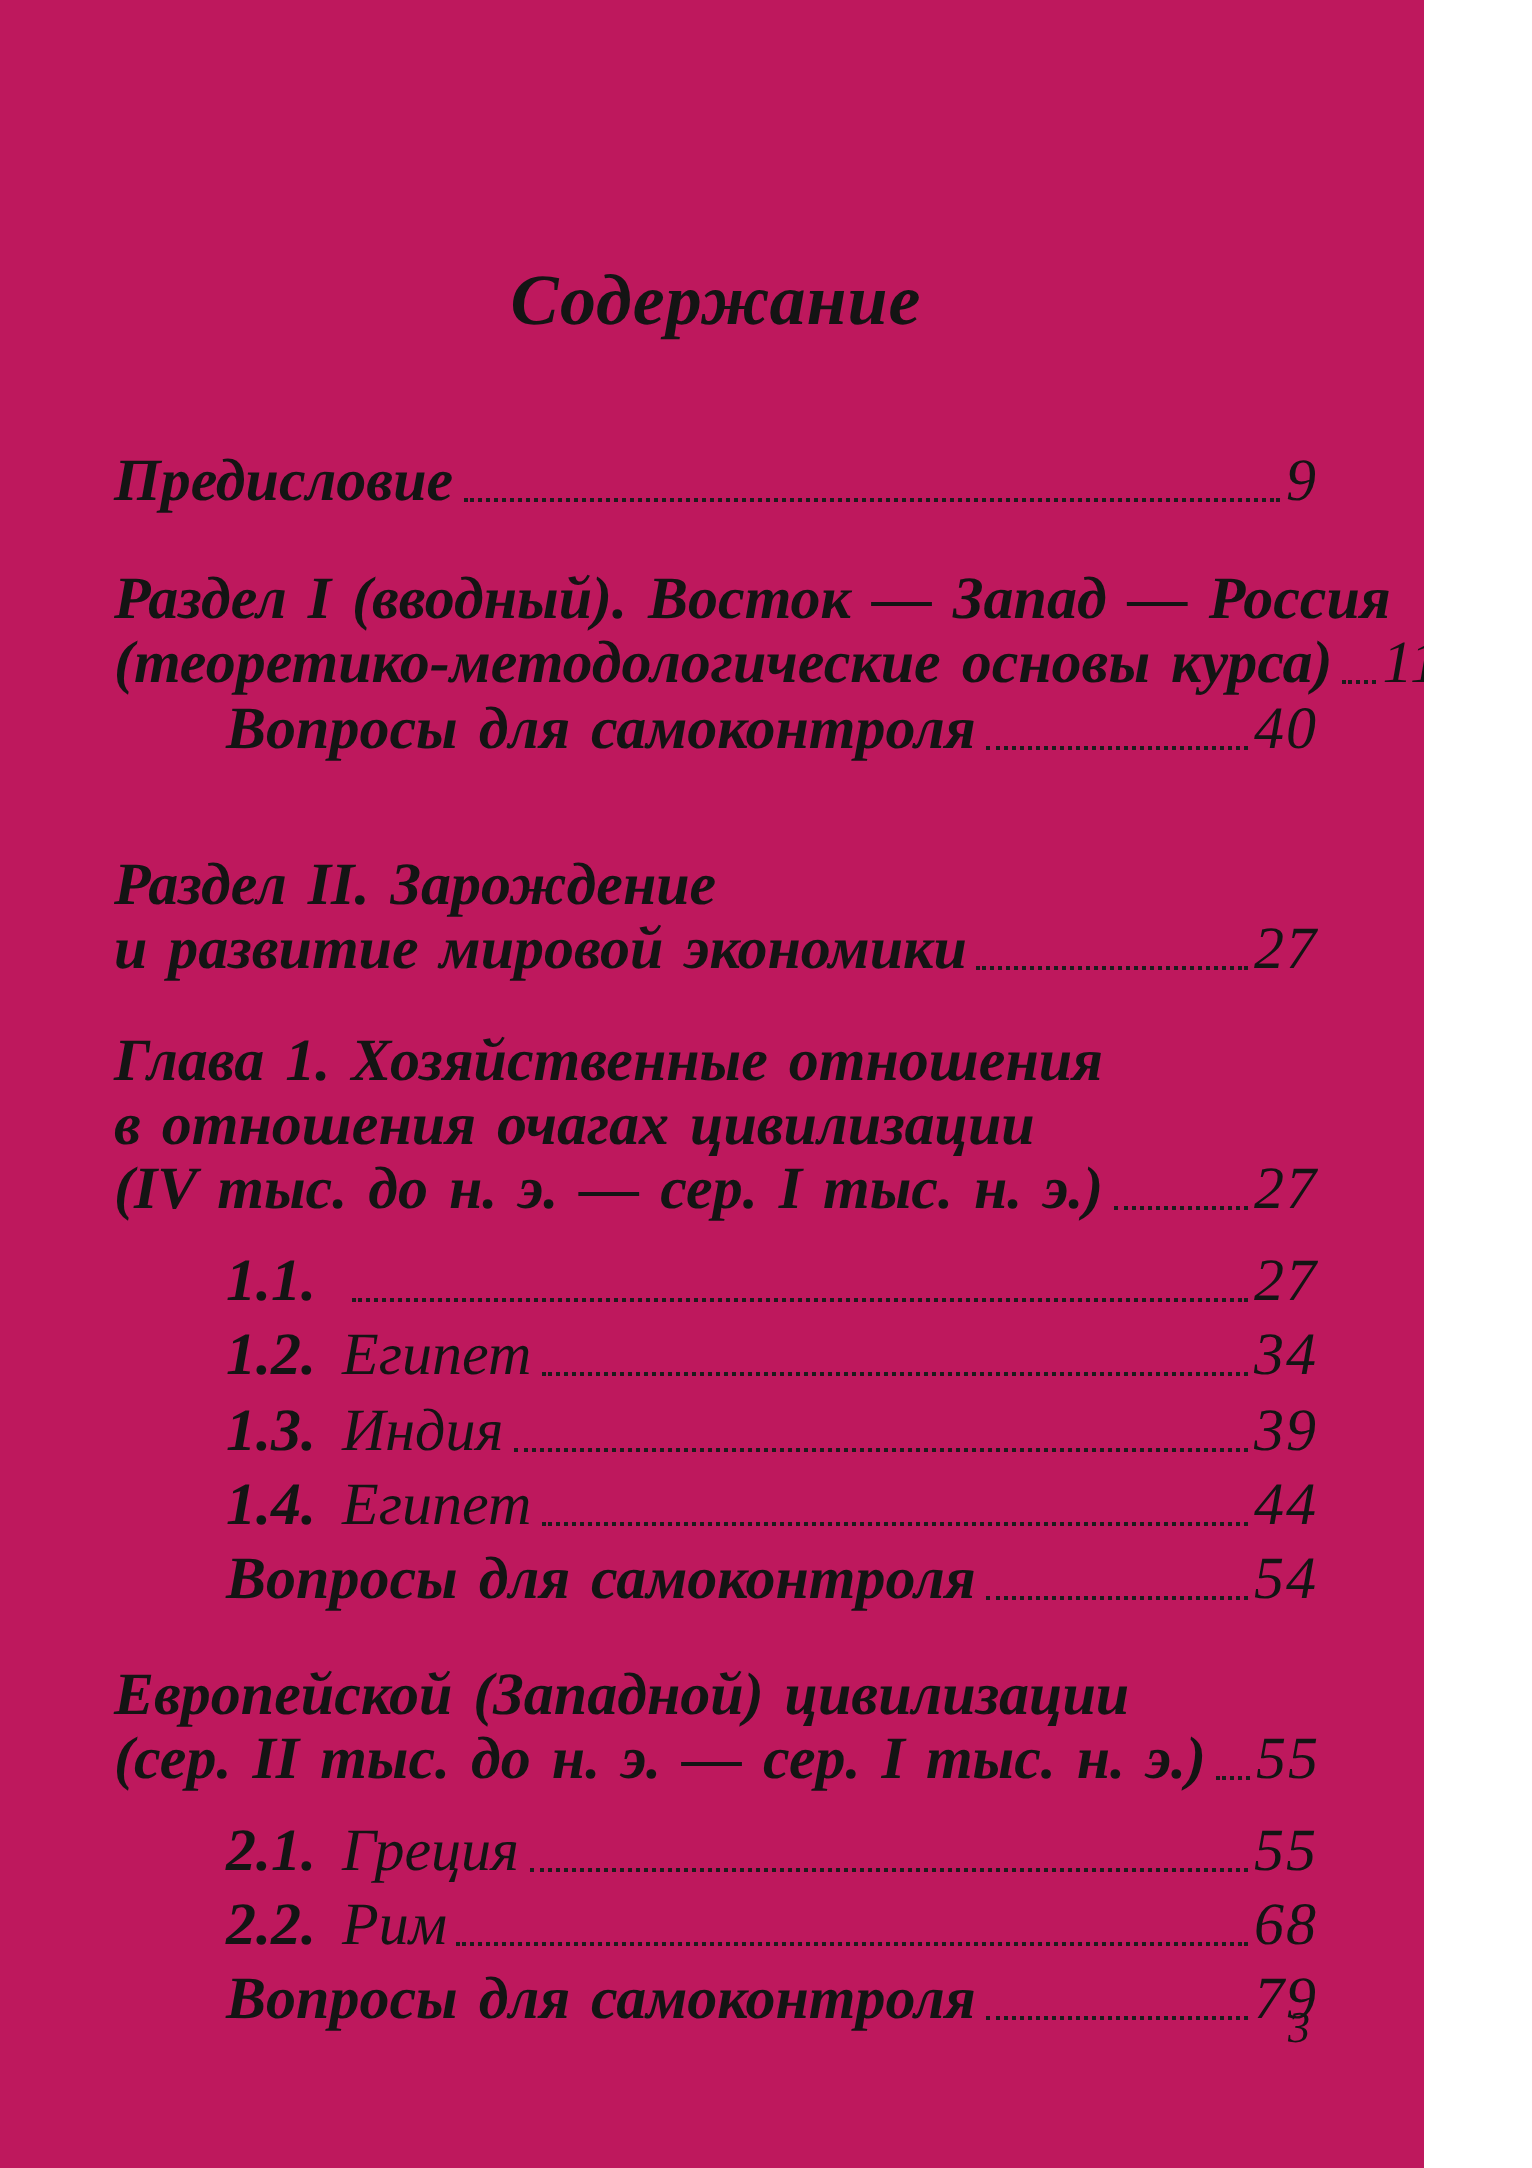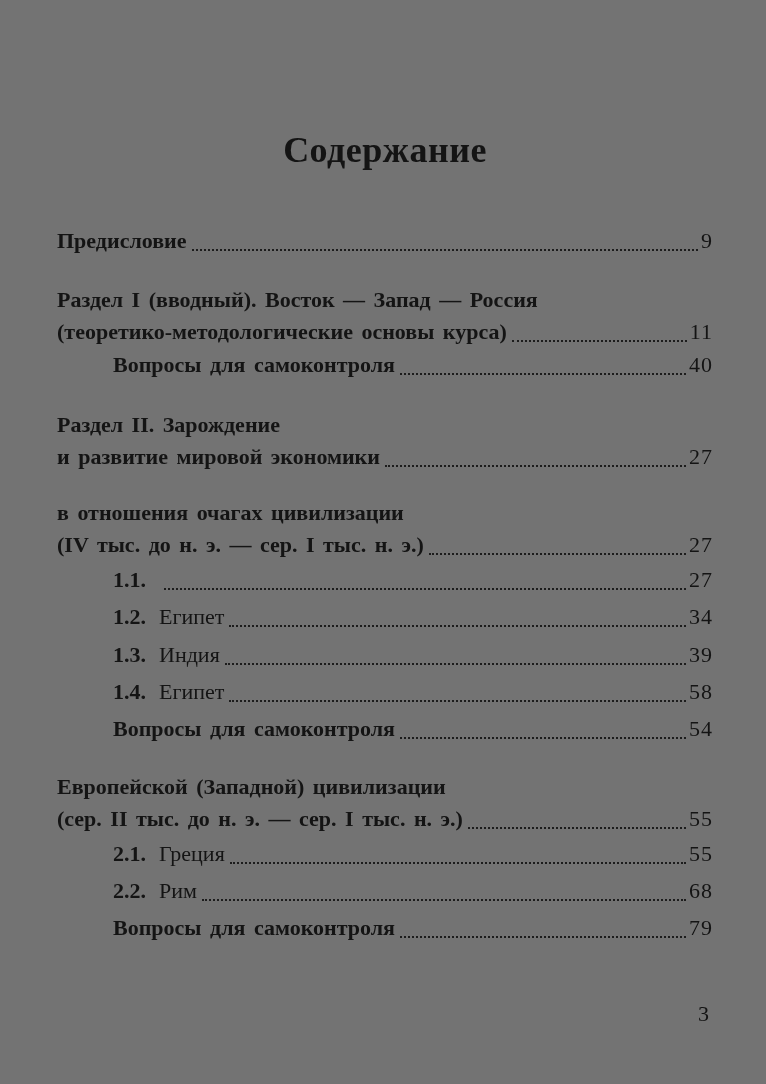--- a/index.html
+++ b/index.html
@@ -2,43 +2,44 @@
 <html><head>
 <meta charset="utf-8">
 <style>
   html, body {
     margin: 0;
     padding: 0;
     background: #ffffff;
   }
   .page {
     position: relative;
-    width: 766px;
+    width: 712px;
     height: 1084px;
-    background: #737373;
+    background: #be185d;
     font-family: "Liberation Serif", "DejaVu Serif", serif;
     color: #141414;
     overflow: hidden;
+    font-style: italic;
   }
   .content {
     position: absolute;
     left: 57px;
     right: 53px;
     top: 0;
   }
   .doc-title {
     margin: 130px 0 0 0;
     text-align: center;
     font-size: 36px;
     line-height: 40px;
     font-weight: 700;
     letter-spacing: 0.5px;
   }
   .entry {
-    font-size: 22px;
+    font-size: 30px;
     line-height: 32px;
   }
   .row { display: flex; }
   .b { font-weight: 700; word-spacing: 3px; }
   .txt { white-space: nowrap; }
   .ind { padding-left: 56px; }
   .num {
     font-weight: 700;
     margin-right: 13px;
   }
@@ -56,27 +57,27 @@
     bottom: 6px;
     border-bottom: 2px dotted #1c1c1c;
   }
   .pg {
     font-weight: 400;
     word-spacing: 0;
     letter-spacing: 1px;
   }
   
   .mt55 { margin-top: 55px; }
-  .mt29 { margin-top: 28px; }
+  .mt29 { margin-top: 46px; }
   .mt27 { margin-top: 27px; }
   .mt26 { margin-top: 26px; }
   .mt24 { margin-top: 24px; }
   .mt6  { margin-top: 6px; }
   .mt5  { margin-top: 5px; text-align: right; }
-  .mt3  { margin-top: 3px; }
+  .mt3  { margin-top: 14px; }
   .mt1  { margin-top: 1px; }
   .folio {
     position: absolute;
     top: 1000px;
     right: 57px;
     font-size: 22px;
     line-height: 28px;
     font-weight: 400;
   }
 </style>
@@ -121,20 +122,23 @@
       </div>
       <div class="row">
         <span class="txt b">и развитие мировой экономики</span>
         <span class="dots"></span>
         <span class="pg">27</span>
       </div>
     </div>
 
     <div class="entry mt24">
       <div class="row">
+        <span class="txt b">Глава 1. Хозяйственные отношения</span>
+      </div>
+      <div class="row">
         <span class="txt b">в отношения очагах цивилизации</span>
       </div>
       <div class="row">
         <span class="txt b">(IV тыс. до н. э. — сер. I тыс. н. э.)</span>
         <span class="dots"></span>
         <span class="pg">27</span>
       </div>
     </div>
 
     <div class="entry ind mt3">
@@ -161,21 +165,21 @@
         <span class="dots"></span>
         <span class="pg">39</span>
       </div>
     </div>
 
     <div class="entry ind mt5">
       <div class="row">
         <span class="num">1.4.</span>
         <span class="txt">Египет</span>
         <span class="dots"></span>
-        <span class="pg">58</span>
+        <span class="pg">44</span>
       </div>
     </div>
 
     <div class="entry ind mt5">
       <div class="row">
         <span class="txt b">Вопросы для самоконтроля</span>
         <span class="dots"></span>
         <span class="pg">54</span>
       </div>
     </div>

